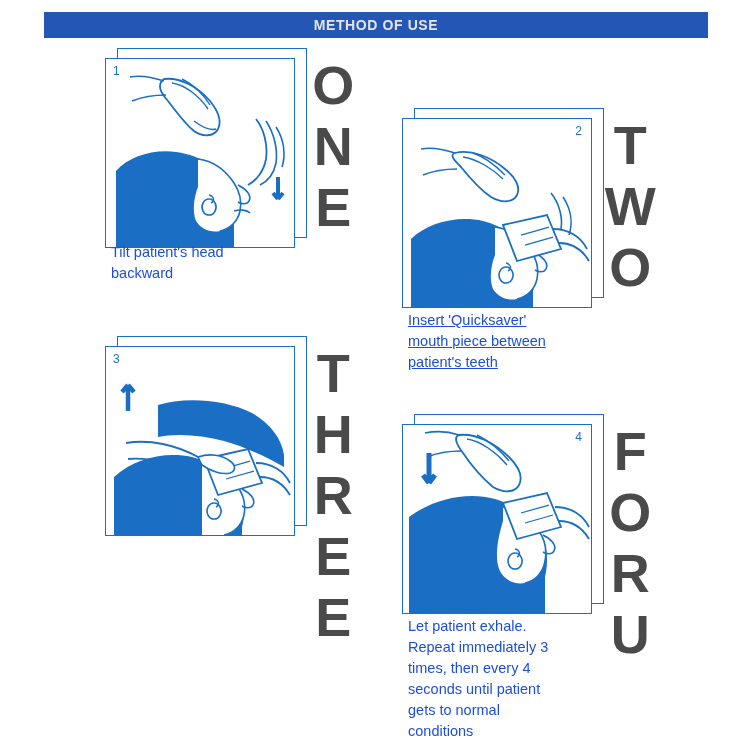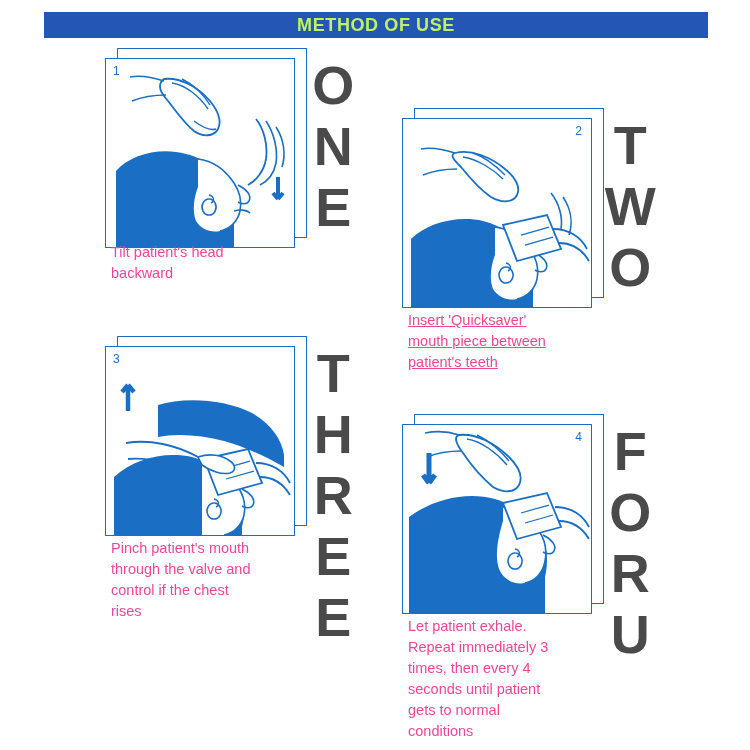--- a/index.html
+++ b/index.html
@@ -22,22 +22,22 @@
     top: 12px;
     width: 662px;
     height: 24px;
     background: #2457b5;
     border: 1px solid #2457b5;
     display: flex;
     align-items: center;
     justify-content: center;
   }
   .header-title {
-    color: #bef264;
-    font-size: 18px;
+    color: #e5e5e5;
+    font-size: 14px;
     font-weight: bold;
     letter-spacing: 0.6px;
   }
 
   
   .step {
     position: absolute;
   }
   .art-wrap {
     position: relative;
@@ -82,21 +82,21 @@
     letter-spacing: 1px;
     writing-mode: vertical-rl;
     text-orientation: upright;
     line-height: 0.82;
     font-family: "Liberation Sans", sans-serif;
     white-space: nowrap;
   }
 
   .caption {
     position: absolute;
-    color: #ec4899;
+    color: #1d4ed8;
     font-size: 14.5px;
     line-height: 21px;
     font-family: "Liberation Sans", sans-serif;
     white-space: pre-line;
   }
 
   svg { display: block; }
 </style>
 </head>
 <body>
@@ -210,24 +210,20 @@
         <path d="M92 110 C104 106, 116 108, 124 114 C130 118, 130 124, 124 126 C116 128, 104 124, 96 118 Z" fill="#ffffff" stroke="#1a6fc4" stroke-width="1.6"></path>
 
         <path d="M150 116 C166 116, 178 124, 184 136" fill="none" stroke="#1a6fc4" stroke-width="1.8"></path>
         <path d="M154 130 C168 130, 178 138, 184 148" fill="none" stroke="#1a6fc4" stroke-width="1.8"></path>
 
         <path d="M22 64 l0 -26 m0 0 l-6 7 m6 -7 l6 7" stroke="#1a6fc4" stroke-width="4.5" fill="none"></path>
       </svg>
     </div>
   </div>
   <div class="word" style="left:206px; top:-3px;">THREE</div>
-  <div class="caption" style="left:6px; top:192px; width:215px;">Pinch patient's mouth
-through the valve and
-control if the chest
-rises</div>
 </div>
 
 <div class="step" style="left:402px; top:424px;">
   <div class="art-wrap" style="width:205px;height:190px;">
     <div class="card-back"></div>
     <div class="card-front">
       <span class="card-num num-right">4</span>
       <svg width="190" height="190" viewBox="0 0 190 190">
         <path d="M6 92 C30 74, 64 66, 92 74 C112 80, 126 92, 136 106 C144 116, 146 136, 142 152 L142 188 L6 188 Z" fill="#1a6fc4"></path>
         <path d="M100 82 C116 84, 128 94, 136 106 C142 115, 144 126, 142 136 C140 148, 132 156, 122 158 C110 160, 100 154, 96 144 C92 132, 94 116, 100 96 Z" fill="#ffffff"></path>

